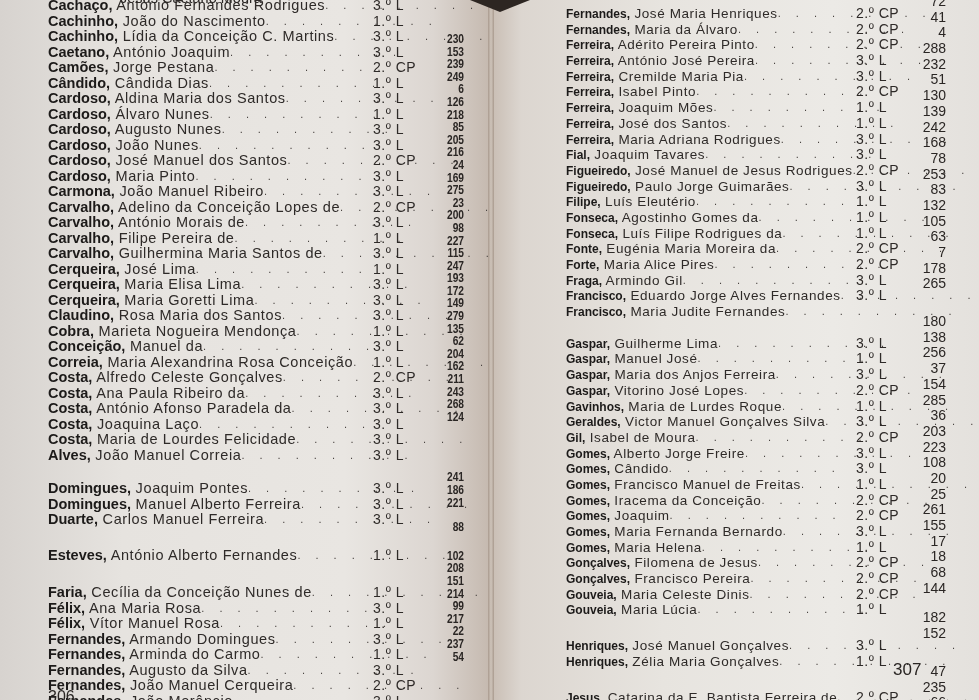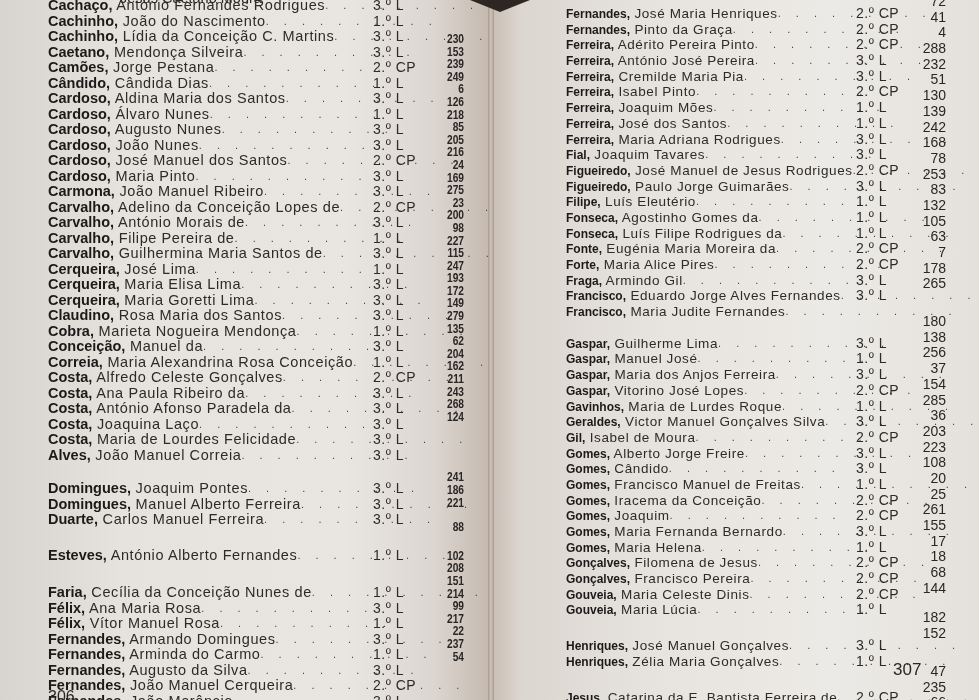--- a/index.html
+++ b/index.html
@@ -31,21 +31,21 @@
 </style>
 </head>
 <body>
 
 <div class="page page-left">
   <div class="row" style="position:absolute;left:120px;top:-9px;">Jesus Caetano Moura</div>
   <ul class="entries left-entries" id="left-list">
       <li class="row"><span class="surname">Cachaço,</span><span class="given"> António Fernandes Rodrigues </span><span class="dots"> . . . . . . . . . .</span><span class="grade">3.º L</span></li>
       <li class="row"><span class="surname">Cachinho,</span><span class="given"> João do Nascimento </span><span class="dots"> . . . . . . . . . .</span><span class="grade">1.º L</span></li>
       <li class="row"><span class="surname">Cachinho,</span><span class="given"> Lídia da Conceição C. Martins </span><span class="dots"> . . . . . . . . . .</span><span class="grade">3.º L</span></li>
-      <li class="row"><span class="surname">Caetano,</span><span class="given"> Mendonça Silveira </span><span class="dots"> . . . . . . . . . .</span><span class="grade">3.º L</span></li>
+      <li class="row"><span class="surname">Caetano,</span><span class="given"> António Joaquim </span><span class="dots"> . . . . . . . . . .</span><span class="grade">3.º L</span></li>
       <li class="row"><span class="surname">Camões,</span><span class="given"> Jorge Pestana </span><span class="dots"> . . . . . . . . . .</span><span class="grade">2.º CP</span></li>
       <li class="row"><span class="surname">Cândido,</span><span class="given"> Cândida Dias </span><span class="dots"> . . . . . . . . . .</span><span class="grade">1.º L</span></li>
       <li class="row"><span class="surname">Cardoso,</span><span class="given"> Aldina Maria dos Santos </span><span class="dots"> . . . . . . . . . .</span><span class="grade">3.º L</span></li>
       <li class="row"><span class="surname">Cardoso,</span><span class="given"> Álvaro Nunes </span><span class="dots"> . . . . . . . . . .</span><span class="grade">1.º L</span></li>
       <li class="row"><span class="surname">Cardoso,</span><span class="given"> Augusto Nunes </span><span class="dots"> . . . . . . . . . .</span><span class="grade">3.º L</span></li>
       <li class="row"><span class="surname">Cardoso,</span><span class="given"> João Nunes </span><span class="dots"> . . . . . . . . . .</span><span class="grade">3.º L</span></li>
       <li class="row"><span class="surname">Cardoso,</span><span class="given"> José Manuel dos Santos </span><span class="dots"> . . . . . . . . . .</span><span class="grade">2.º CP</span></li>
       <li class="row"><span class="surname">Cardoso,</span><span class="given"> Maria Pinto </span><span class="dots"> . . . . . . . . . .</span><span class="grade">3.º L</span></li>
       <li class="row"><span class="surname">Carmona,</span><span class="given"> João Manuel Ribeiro </span><span class="dots"> . . . . . . . . . .</span><span class="grade">3.º L</span></li>
       <li class="row"><span class="surname">Carvalho,</span><span class="given"> Adelino da Conceição Lopes de </span><span class="dots"> . . . . . . . . . .</span><span class="grade">2.º CP</span></li>
@@ -132,21 +132,21 @@
     </ul>
   <div class="pageno pageno-left">306</div>
 </div>
 
 <div class="page page-right"></div>
 <div class="spine"></div>
 <div class="corner"></div>
 
 <ul class="entries right-entries" id="right-list">
     <li class="rrow"><span class="surname">Fernandes,</span><span class="given"> José Maria Henriques </span><span class="dots"> . . . . . . . . . .</span><span class="rgrade">2.º CP</span></li>
-    <li class="rrow"><span class="surname">Fernandes,</span><span class="given"> Pinto da Graça </span><span class="dots"> . . . . . . . . . .</span><span class="rgrade">2.º CP</span></li>
+    <li class="rrow"><span class="surname">Fernandes,</span><span class="given"> Maria da Álvaro </span><span class="dots"> . . . . . . . . . .</span><span class="rgrade">2.º CP</span></li>
     <li class="rrow"><span class="surname">Ferreira,</span><span class="given"> Adérito Pereira Pinto </span><span class="dots"> . . . . . . . . . .</span><span class="rgrade">2.º CP</span></li>
     <li class="rrow"><span class="surname">Ferreira,</span><span class="given"> António José Pereira </span><span class="dots"> . . . . . . . . . .</span><span class="rgrade">3.º L</span></li>
     <li class="rrow"><span class="surname">Ferreira,</span><span class="given"> Cremilde Maria Pia </span><span class="dots"> . . . . . . . . . .</span><span class="rgrade">3.º L</span></li>
     <li class="rrow"><span class="surname">Ferreira,</span><span class="given"> Isabel Pinto </span><span class="dots"> . . . . . . . . . .</span><span class="rgrade">2.º CP</span></li>
     <li class="rrow"><span class="surname">Ferreira,</span><span class="given"> Joaquim Mões </span><span class="dots"> . . . . . . . . . .</span><span class="rgrade">1.º L</span></li>
     <li class="rrow"><span class="surname">Ferreira,</span><span class="given"> José dos Santos </span><span class="dots"> . . . . . . . . . .</span><span class="rgrade">1.º L</span></li>
     <li class="rrow"><span class="surname">Ferreira,</span><span class="given"> Maria Adriana Rodrigues </span><span class="dots"> . . . . . . . . . .</span><span class="rgrade">3.º L</span></li>
     <li class="rrow"><span class="surname">Fial,</span><span class="given"> Joaquim Tavares </span><span class="dots"> . . . . . . . . . .</span><span class="rgrade">3.º L</span></li>
     <li class="rrow"><span class="surname">Figueiredo,</span><span class="given"> José Manuel de Jesus Rodrigues </span><span class="dots"> . . . . . . . . . .</span><span class="rgrade">2.º CP</span></li>
     <li class="rrow"><span class="surname">Figueiredo,</span><span class="given"> Paulo Jorge Guimarães </span><span class="dots"> . . . . . . . . . .</span><span class="rgrade">3.º L</span></li>

